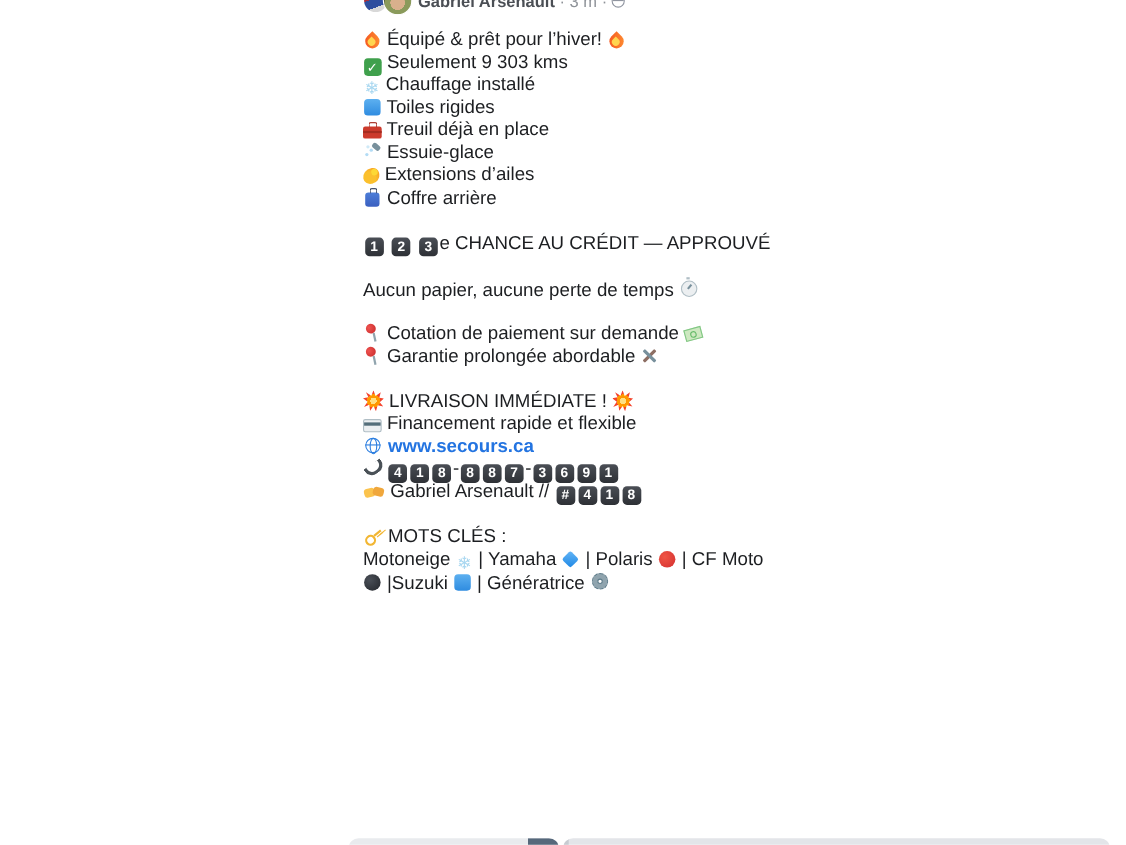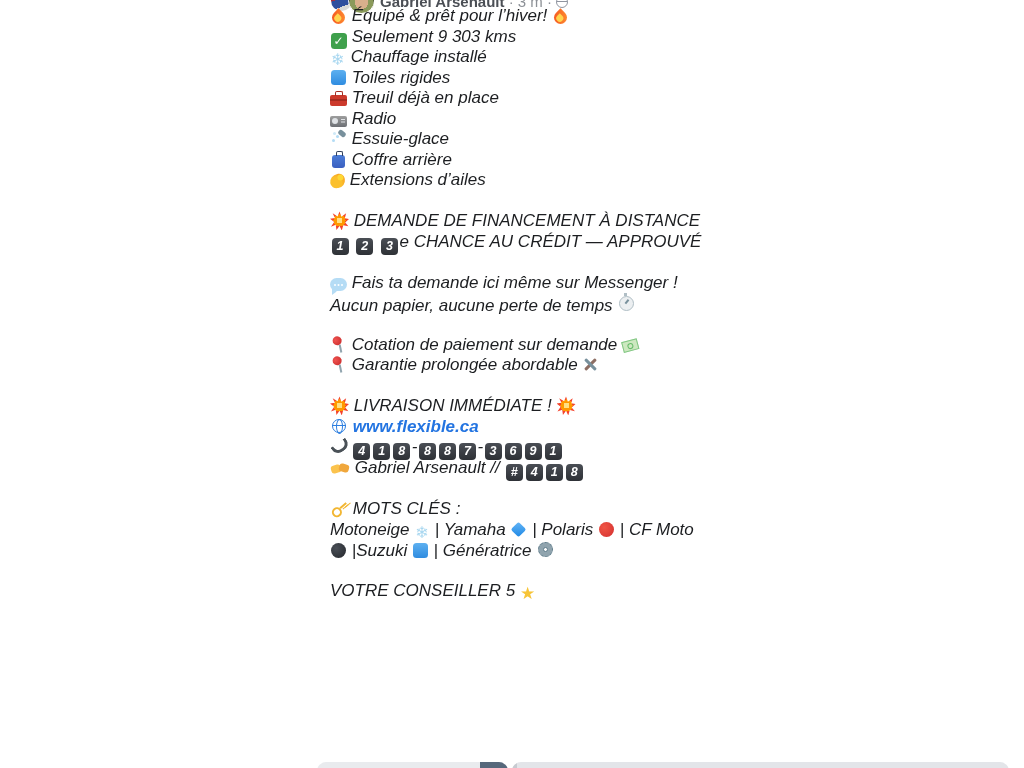--- a/index.html
+++ b/index.html
@@ -19,21 +19,21 @@
   .avatar-b{left:18px;top:-13px;width:25px;height:25px;border:1.5px solid #fff;
     background:radial-gradient(circle at 50% 58%,#d9b08c 0 34%,#8a9a5b 35% 62%,#55603a 63%);}
   .headline{position:absolute;left:50px;top:-6px;font-size:15px;line-height:16px;white-space:pre;color:#606770;}
   .author{font-weight:700;color:#4b4f55;}
   .meta{color:#8d9197;}
   .globe-mini{display:inline-block;width:10px;height:10px;border:1.3px solid #9095a0;border-radius:50%;
     vertical-align:-1px;
     background:linear-gradient(#9095a0,#9095a0) 0 45%/100% 1.3px no-repeat;}
 
   
-  .body-text{position:absolute;left:0;top:6px;width:100%;font-style:italic;}
+  .body-text{position:absolute;left:0;top:26px;width:100%;}
   .line{height:20.55px;line-height:20.55px;font-size:17px;white-space:pre;}
   .plink{color:#2374e1;font-weight:700;text-decoration:none;cursor:pointer;}
 
   
   .kc{display:inline-block;min-width:15px;height:17px;padding:0 1px;margin:0 1.5px;
     background:linear-gradient(#4a4e55,#2e3136);border-radius:4px;
     color:#fff;font-size:12.5px;font-weight:700;line-height:17px;text-align:center;
     vertical-align:-2.5px;}
 
   
@@ -190,43 +190,40 @@
     <div class="avatar avatar-a"></div>
     <div class="avatar avatar-b"></div>
     <div class="headline"><span class="author">Gabriel Arsenault</span><span class="meta"> · 3 m · </span><span class="globe-mini"></span></div>
   </div>
   <div class="body-text">
       <div class="line"><span class="emj e-fire" title="🔥"></span> Équipé &amp; prêt pour l’hiver! <span class="emj e-fire" title="🔥"></span></div>
       <div class="line"><span class="emj e-check" title="✅"></span> Seulement 9 303 kms</div>
       <div class="line"><span class="emj e-snowflake" title="❄️"></span> Chauffage installé</div>
       <div class="line"><span class="emj e-bluesquare" title="🟦"></span> Toiles rigides</div>
       <div class="line"><span class="emj e-toolbox" title="🧰"></span> Treuil déjà en place</div>
-      <div class="line"><span class="emj e-radio" title="📻"></span> Radio</div>
       <div class="line"><span class="emj e-shower" title="🚿"></span> Essuie-glace</div>
+      <div class="line"><span class="emj e-biceps" title="💪"></span> Extensions d’ailes</div>
       <div class="line"><span class="emj e-luggage" title="🧳"></span> Coffre arrière</div>
-      <div class="line"><span class="emj e-biceps" title="💪"></span> Extensions d’ailes</div>
-      <div class="line"></div>
-      <div class="line"><span class="emj e-boom" title="💥"></span> DEMANDE DE FINANCEMENT À DISTANCE</div>
+      <div class="line"></div>
       <div class="line"><span class="kc">1</span> <span class="kc">2</span> <span class="kc">3</span>e CHANCE AU CRÉDIT — APPROUVÉ</div>
       <div class="line"></div>
-      <div class="line"><span class="emj e-speech" title="💬"></span> Fais ta demande ici même sur Messenger !</div>
       <div class="line">Aucun papier, aucune perte de temps <span class="emj e-stopwatch" title="⏱️"></span></div>
       <div class="line"></div>
       <div class="line"><span class="emj e-pushpin" title="📌"></span> Cotation de paiement sur demande <span class="emj e-money" title="💸"></span></div>
       <div class="line"><span class="emj e-pushpin" title="📌"></span> Garantie prolongée abordable <span class="emj e-tools" title="🛠️"></span></div>
       <div class="line"></div>
       <div class="line"><span class="emj e-boom" title="💥"></span> LIVRAISON IMMÉDIATE ! <span class="emj e-boom" title="💥"></span></div>
-      <div class="line"><span class="emj e-globe" title="🌐"></span> <a class="plink">www.flexible.ca</a></div>
+      <div class="line"><span class="emj e-card" title="💳"></span> Financement rapide et flexible</div>
+      <div class="line"><span class="emj e-globe" title="🌐"></span> <a class="plink">www.secours.ca</a></div>
       <div class="line"><span class="emj e-phone" title="📞"></span> <span class="kc">4</span><span class="kc">1</span><span class="kc">8</span>-<span class="kc">8</span><span class="kc">8</span><span class="kc">7</span>-<span class="kc">3</span><span class="kc">6</span><span class="kc">9</span><span class="kc">1</span></div>
       <div class="line"><span class="emj e-handshake" title="🤝"></span> Gabriel Arsenault // <span class="kc">#</span><span class="kc">4</span><span class="kc">1</span><span class="kc">8</span></div>
       <div class="line"></div>
       <div class="line"><span class="emj e-key" title="🔑"></span> MOTS CLÉS :</div>
       <div class="line">Motoneige <span class="emj e-snowflake" title="❄️"></span> | Yamaha <span class="emj e-diamond" title="🔷"></span> | Polaris <span class="emj e-redcircle" title="🔴"></span> | CF Moto</div>
       <div class="line"><span class="emj e-blackcircle" title="⚫"></span> |Suzuki <span class="emj e-bluesquare" title="🟦"></span> | Génératrice <span class="emj e-gear" title="⚙️"></span></div>
       <div class="line"></div>
-      <div class="line">VOTRE CONSEILLER 5 <span class="emj e-star" title="⭐"></span></div>
     </div>
 </div>
 
 <div class="photo photo-1">
     <span class="photo-dark"></span>
   </div>
 <div class="photo photo-2"></div>
 
 </body></html>

